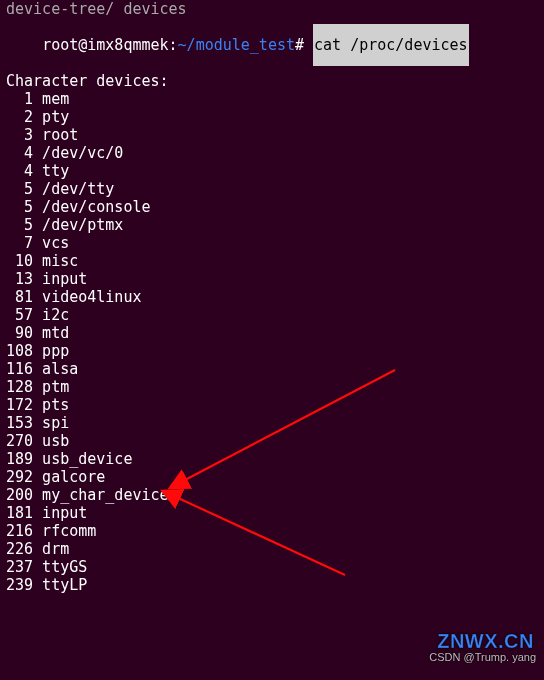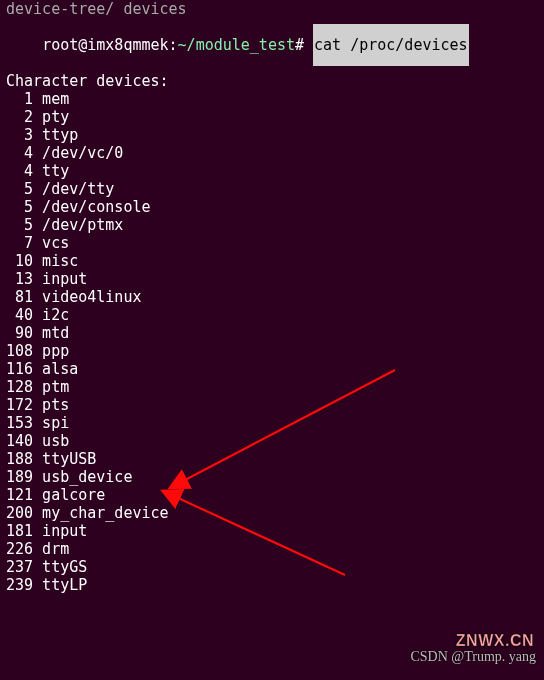--- a/index.html
+++ b/index.html
@@ -2,65 +2,65 @@
 <html><head>
 <meta charset="utf-8">
 <style>
   html,body{margin:0;padding:0;width:544px;height:680px;overflow:hidden}
   body{background:#2c001e;font-family:"DejaVu Sans Mono","Liberation Mono",monospace;font-size:15px;line-height:18px;color:#fff;position:relative}
   .inner{padding:0 6px;width:100%;box-sizing:border-box}
   .ln{white-space:pre}
   .dim{color:#aaa}
   .prompt{display:inline}
   .colon{color:#fff}
-  .path{color:#86efac}
+  .path{color:#3b82f6}
   .hash{color:#fff}
   .cmd{background:#d0d0d0;color:#000;padding:12px 1px}
   .row{white-space:pre}
   .num{display:inline-block;width:3ch;text-align:right}
-  .wm{position:absolute;right:10px;bottom:30px;font-family:Arial,sans-serif;font-weight:700;font-size:16px;letter-spacing:0.5px;color:#fca5a5;-webkit-text-stroke:0.5px rgba(0,0,0,0.6);text-shadow:0 0 3px rgba(0,0,0,.8)}
-  .cs{position:absolute;right:8px;bottom:14px;font-family:Liberation Serif, serif;font-size:14px;color:#bbb;text-shadow:0 0 2px #000}
+  .wm{position:absolute;right:10px;bottom:30px;font-family:Arial,sans-serif;font-weight:700;font-size:20px;letter-spacing:0.5px;color:#3b82f6;-webkit-text-stroke:0.5px rgba(0,0,0,0.6);text-shadow:0 0 3px rgba(0,0,0,.8)}
+  .cs{position:absolute;right:8px;bottom:14px;font-family:Liberation Sans, sans-serif;font-size:11px;color:#bbb;text-shadow:0 0 2px #000}
   #dev-list{margin:0;padding:0}
   svg.arrows{position:absolute;left:0;top:0;pointer-events:none}
 </style>
 </head>
 <body>
 
 <div class="inner">
   <div class="ln dim">device-tree/ devices</div>
   <div class="ln">
     <span class="prompt">root@imx8qmmek</span><span class="colon">:</span><span class="path">~/module_test</span><span class="hash"># </span><span class="cmd">cat /proc/devices</span>
   </div>
   <div class="ln">Character devices:</div>
   <div id="dev-list">
       <div class="row"><span class="num">1</span><span> mem</span></div>
       <div class="row"><span class="num">2</span><span> pty</span></div>
-      <div class="row"><span class="num">3</span><span> ttyp</span></div>
+      <div class="row"><span class="num">3</span><span> root</span></div>
       <div class="row"><span class="num">4</span><span> /dev/vc/0</span></div>
       <div class="row"><span class="num">4</span><span> tty</span></div>
       <div class="row"><span class="num">5</span><span> /dev/tty</span></div>
       <div class="row"><span class="num">5</span><span> /dev/console</span></div>
       <div class="row"><span class="num">5</span><span> /dev/ptmx</span></div>
       <div class="row"><span class="num">7</span><span> vcs</span></div>
       <div class="row"><span class="num">10</span><span> misc</span></div>
       <div class="row"><span class="num">13</span><span> input</span></div>
       <div class="row"><span class="num">81</span><span> video4linux</span></div>
-      <div class="row"><span class="num">40</span><span> i2c</span></div>
+      <div class="row"><span class="num">57</span><span> i2c</span></div>
       <div class="row"><span class="num">90</span><span> mtd</span></div>
       <div class="row"><span class="num">108</span><span> ppp</span></div>
       <div class="row"><span class="num">116</span><span> alsa</span></div>
       <div class="row"><span class="num">128</span><span> ptm</span></div>
       <div class="row"><span class="num">172</span><span> pts</span></div>
       <div class="row"><span class="num">153</span><span> spi</span></div>
-      <div class="row"><span class="num">140</span><span> usb</span></div>
-      <div class="row"><span class="num">188</span><span> ttyUSB</span></div>
+      <div class="row"><span class="num">270</span><span> usb</span></div>
       <div class="row"><span class="num">189</span><span> usb_device</span></div>
-      <div class="row"><span class="num">121</span><span> galcore</span></div>
+      <div class="row"><span class="num">292</span><span> galcore</span></div>
       <div class="row"><span class="num">200</span><span> my_char_device</span></div>
       <div class="row"><span class="num">181</span><span> input</span></div>
+      <div class="row"><span class="num">216</span><span> rfcomm</span></div>
       <div class="row"><span class="num">226</span><span> drm</span></div>
       <div class="row"><span class="num">237</span><span> ttyGS</span></div>
       <div class="row"><span class="num">239</span><span> ttyLP</span></div>
     </div>
 </div>
 
 <svg class="arrows" width="544" height="680">
   <defs>
     <marker id="ah" viewBox="0 0 10 10" refX="1" refY="5" markerWidth="10" markerHeight="10" orient="auto">
       <path d="M0,0 L10,5 L0,10 Z" fill="#ff0a0a"></path>

